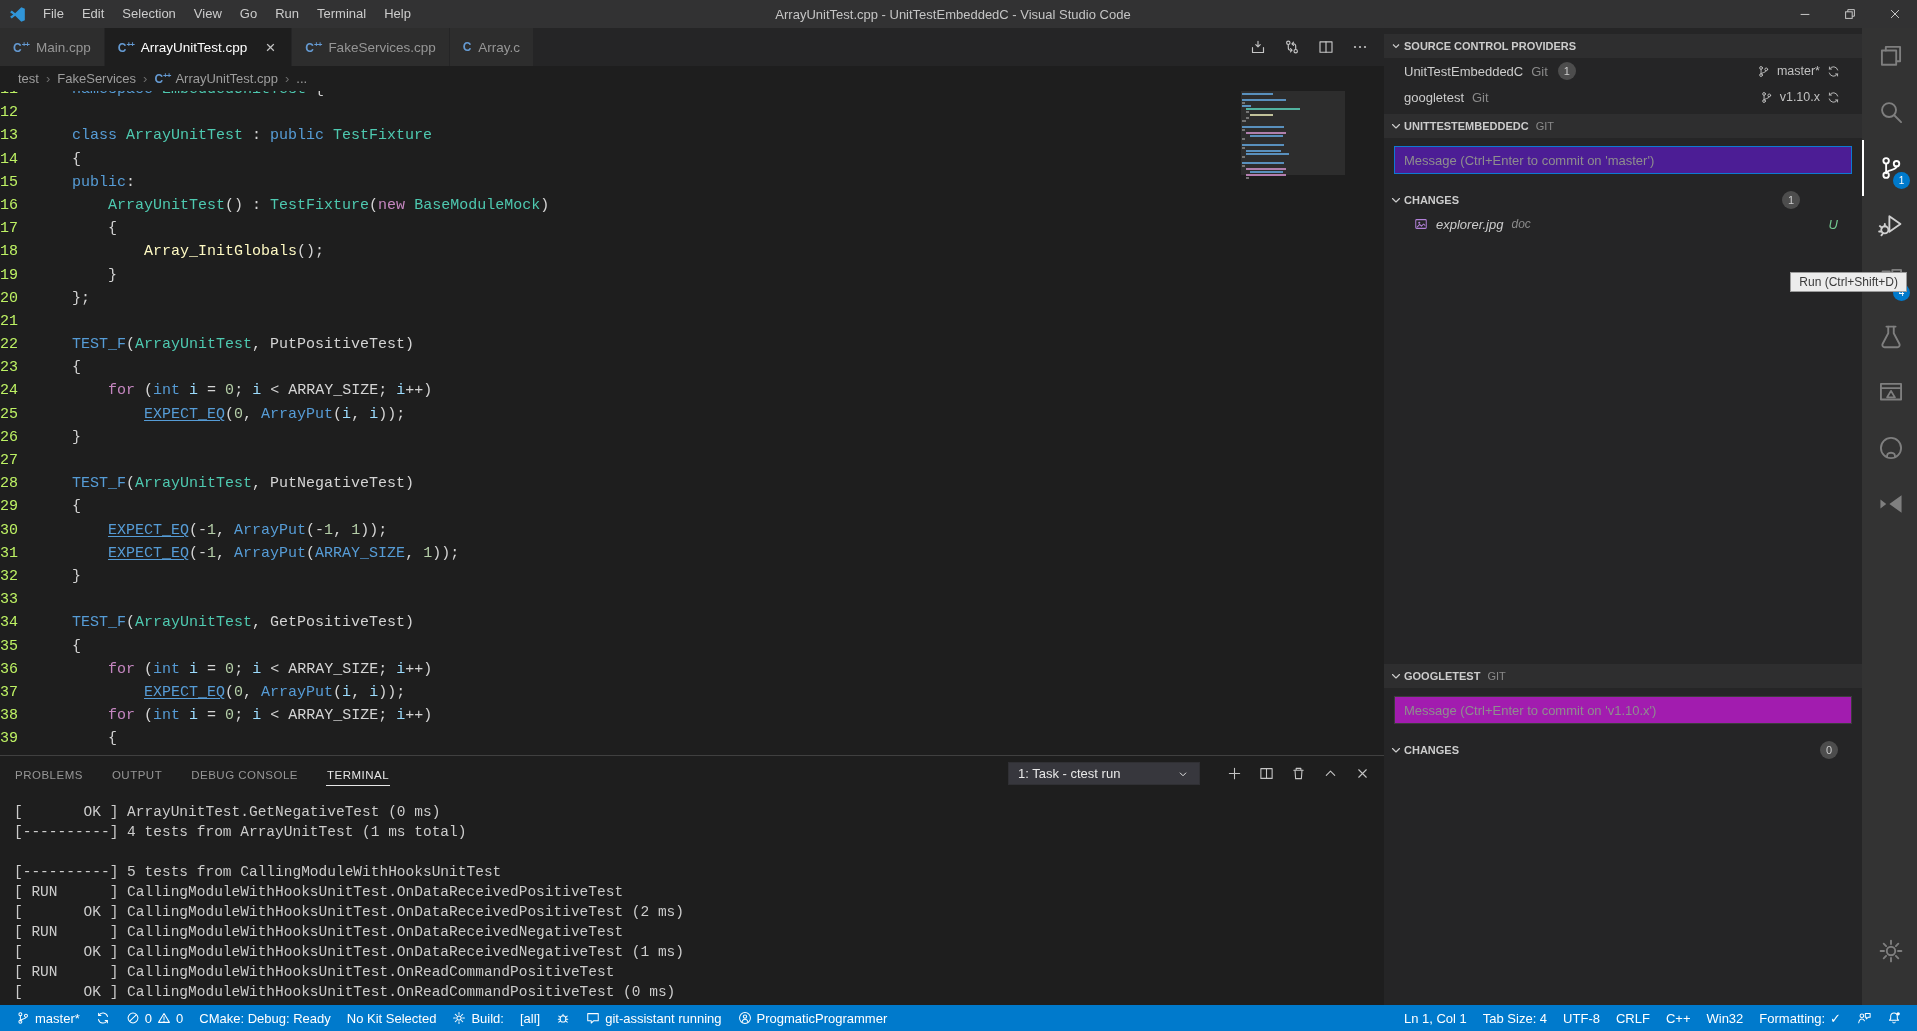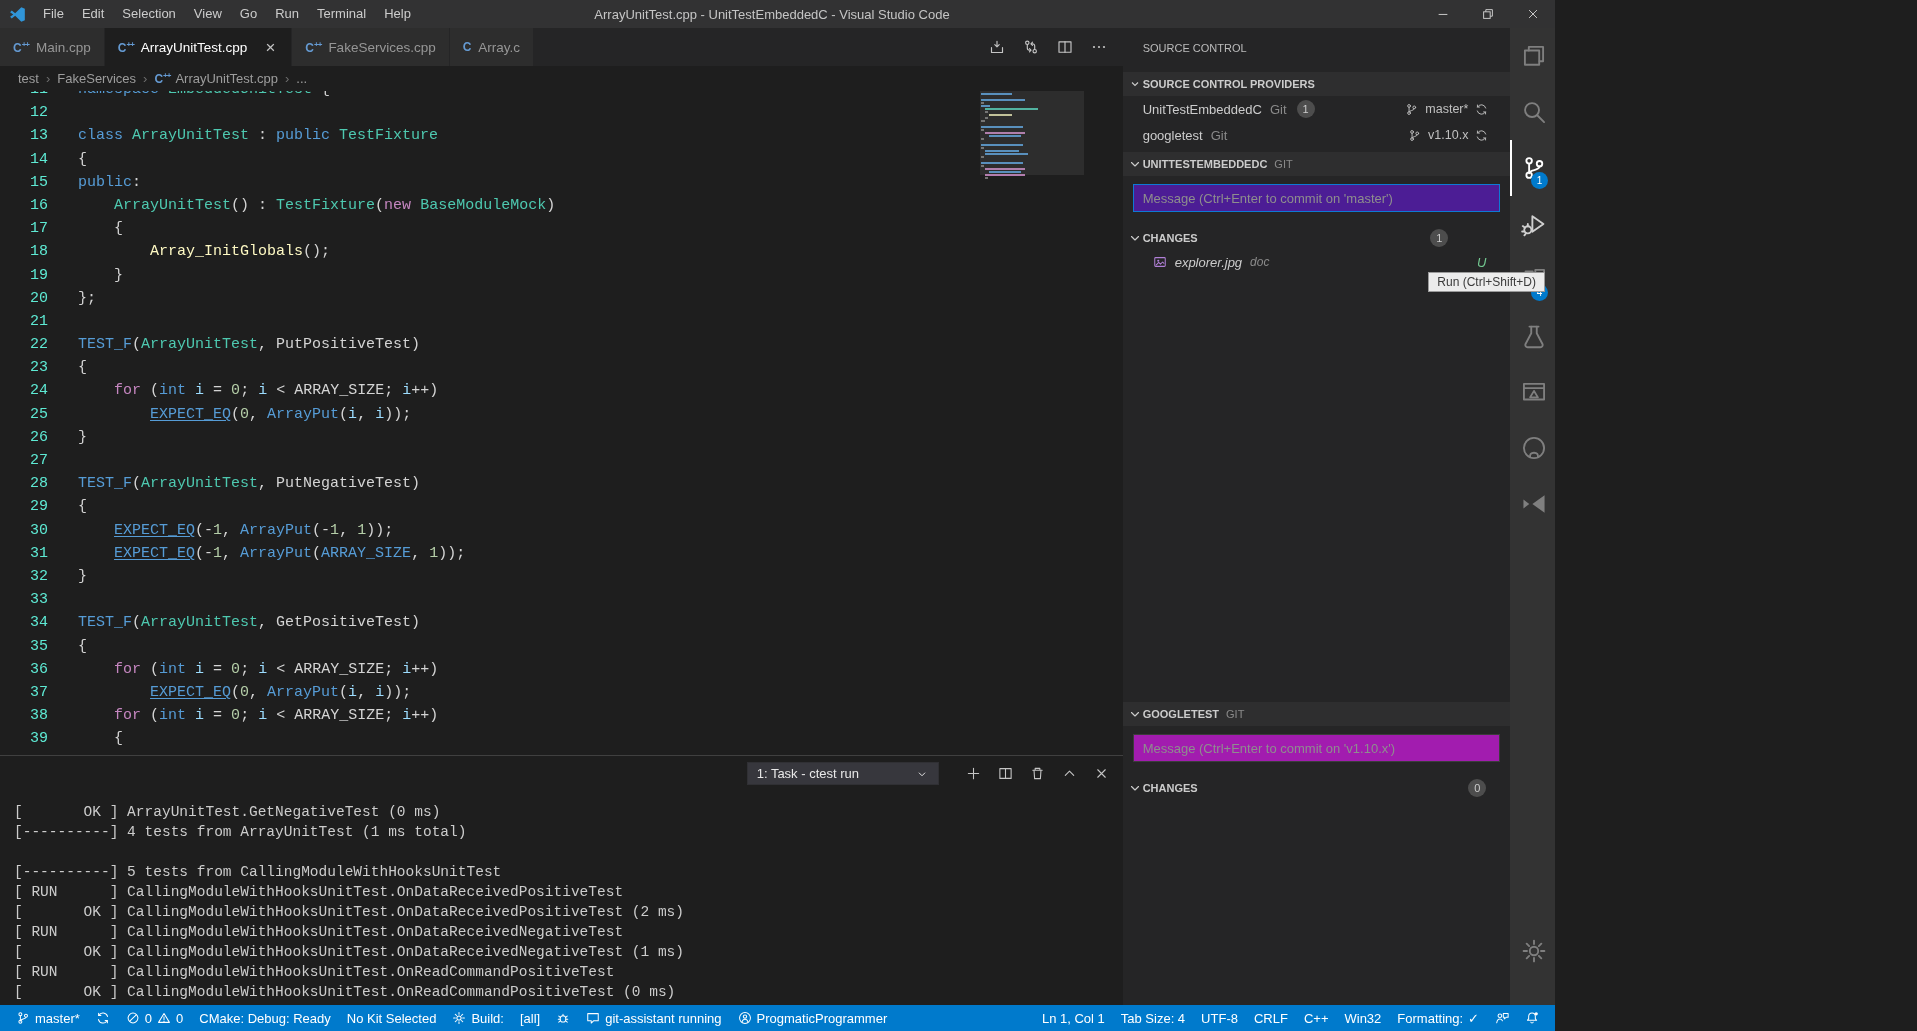--- a/index.html
+++ b/index.html
@@ -1,18 +1,18 @@
 <!DOCTYPE html>
 <html><head>
 <meta charset="utf-8">
 <style>
   * { margin:0; padding:0; box-sizing:border-box; }
   html,body { width:1917px; height:1031px; overflow:hidden; }
   body { background:#1e1e1e; font-family:"Liberation Sans","DejaVu Sans",sans-serif; color:#cccccc; }
-  .root { position:relative; width:1555px; height:1031px; display:flex; flex-direction:column; }
+  .root { position:relative; width:1917px; height:1031px; display:flex; flex-direction:column; }
 
   
   .titlebar { height:28px; background:#323233; display:flex; align-items:center; position:relative; flex:0 0 auto; }
   .tb-logo { width:34px; display:flex; justify-content:center; align-items:center; }
   .menu-item { padding:0 9px; font-size:13px; color:#cccccc; line-height:28px; cursor:default; }
   .tb-title { position:absolute; left:0; right:11px; text-align:center; font-size:13px; color:#c5c5c5; pointer-events:none; }
   .win-controls { margin-left:auto; display:flex; z-index:2; }
   .win-btn { width:45px; height:28px; display:flex; align-items:center; justify-content:center; color:#cccccc; }
 
   
@@ -28,21 +28,21 @@
   .tab-actions { margin-left:auto; display:flex; align-items:center; gap:18px; padding-right:16px; color:#c5c5c5; }
 
   .breadcrumb { height:25px; display:flex; align-items:center; padding-left:18px; font-size:13px; color:#9d9d9d; gap:7px; flex:0 0 auto; }
   .bc-sep { color:#6e6e6e; }
   .bc-item { display:flex; align-items:center; gap:5px; }
 
   
   .editor { position:relative; flex:1 1 auto; overflow:hidden; }
   .code { position:absolute; top:-13px; left:0; font-family:"Liberation Mono","DejaVu Sans Mono",monospace; font-size:15px; line-height:23.2px; white-space:pre; color:#d4d4d4; }
   .code-line { height:23.2px; }
-  .ln { display:inline-block; width:48px; margin-right:30px; text-align:right; color:#5eead4; }
+  .ln { display:inline-block; width:48px; margin-right:24px; color:#bef264; }
   .tk-k { color:#569cd6; }
   .tk-c { color:#c586c0; }
   .tk-t { color:#4ec9b0; }
   .tk-f { color:#fef9c3; }
   .tk-v { color:#9cdcfe; }
   .tk-n { color:#b5cea8; }
   .tk-p { color:#d4d4d4; }
   .tk-m { color:#569cd6; text-decoration:underline; text-underline-offset:2px; }
   .minimap { position:absolute; top:2px; right:84px; width:58px; }
   .mm-bar { height:2px; margin-bottom:1px; opacity:.9; }
@@ -243,20 +243,26 @@
             <div class="mm-bar" style="margin-left: 0px; width: 3.05px; background: rgb(122, 122, 122);"></div>
             <div class="mm-bar" style="margin-left: 4.2px; width: 39.8px; background: rgb(197, 134, 192);"></div>
             <div class="mm-bar" style="margin-left: 8.4px; width: 32.45px; background: rgb(86, 156, 214);"></div>
             <div class="mm-bar" style="margin-left: 4.2px; width: 39.8px; background: rgb(197, 134, 192);"></div>
             <div class="mm-bar" style="margin-left: 4.2px; width: 3.05px; background: rgb(122, 122, 122);"></div>
           </div>
         <div class="mm-slider"></div>
       </div>
       <div class="panel">
         <div class="panel-header">
+          <div class="panel-tabs" id="panel-tabs">
+              <span class="panel-tab">PROBLEMS</span>
+              <span class="panel-tab">OUTPUT</span>
+              <span class="panel-tab">DEBUG CONSOLE</span>
+              <span class="panel-tab active">TERMINAL</span>
+            </div>
           <div class="panel-right">
             <div class="term-select">
               <span>1: Task - ctest run</span>
               <span class="icon">
                   <svg width="14" height="14" viewBox="0 0 16 16" stroke="currentColor" fill="none" stroke-width="1.1">
                     <path d="M4.5 6.5L8 10l3.5-3.5"></path>
                   </svg>
                 </span>
             </div>
             <span class="icon" id="pa-0">
@@ -295,21 +301,20 @@
                   </svg>
                 </span>
               </span>
           </div>
         </div>
         <div class="terminal" id="terminal"><div>[       OK ] ArrayUnitTest.GetNegativeTest (0 ms)</div><div>[----------] 4 tests from ArrayUnitTest (1 ms total)</div><div> </div><div>[----------] 5 tests from CallingModuleWithHooksUnitTest</div><div>[ RUN      ] CallingModuleWithHooksUnitTest.OnDataReceivedPositiveTest</div><div>[       OK ] CallingModuleWithHooksUnitTest.OnDataReceivedPositiveTest (2 ms)</div><div>[ RUN      ] CallingModuleWithHooksUnitTest.OnDataReceivedNegativeTest</div><div>[       OK ] CallingModuleWithHooksUnitTest.OnDataReceivedNegativeTest (1 ms)</div><div>[ RUN      ] CallingModuleWithHooksUnitTest.OnReadCommandPositiveTest</div><div>[       OK ] CallingModuleWithHooksUnitTest.OnReadCommandPositiveTest (0 ms)</div></div>
       </div>
     </div>
 
     <div class="sidebar" id="sidebar">
-      <div class="sb-title">SOURCE CONTROL</div>
       <div class="scm-header providers">
         <span class="icon chev">
             <svg width="16" height="16" viewBox="0 0 16 16" stroke="currentColor" fill="none" stroke-width="1.1">
               <path d="M5 6.5l3 3 3-3"></path>
             </svg>
           </span>
         <span>SOURCE CONTROL PROVIDERS</span>
       </div>
       <div id="providers">
           <div class="provider-row">

